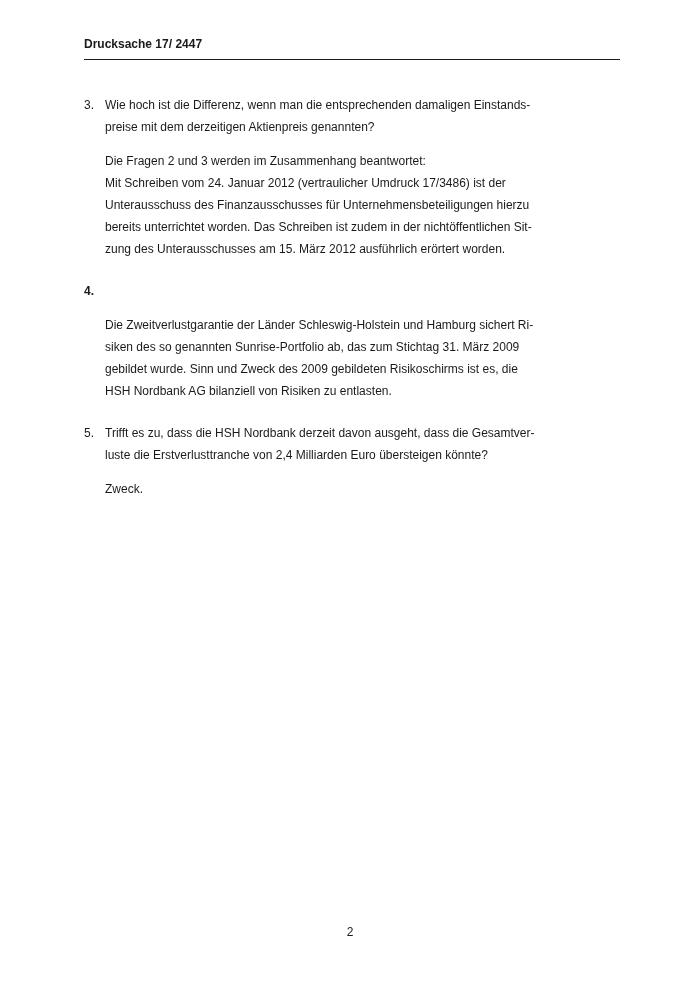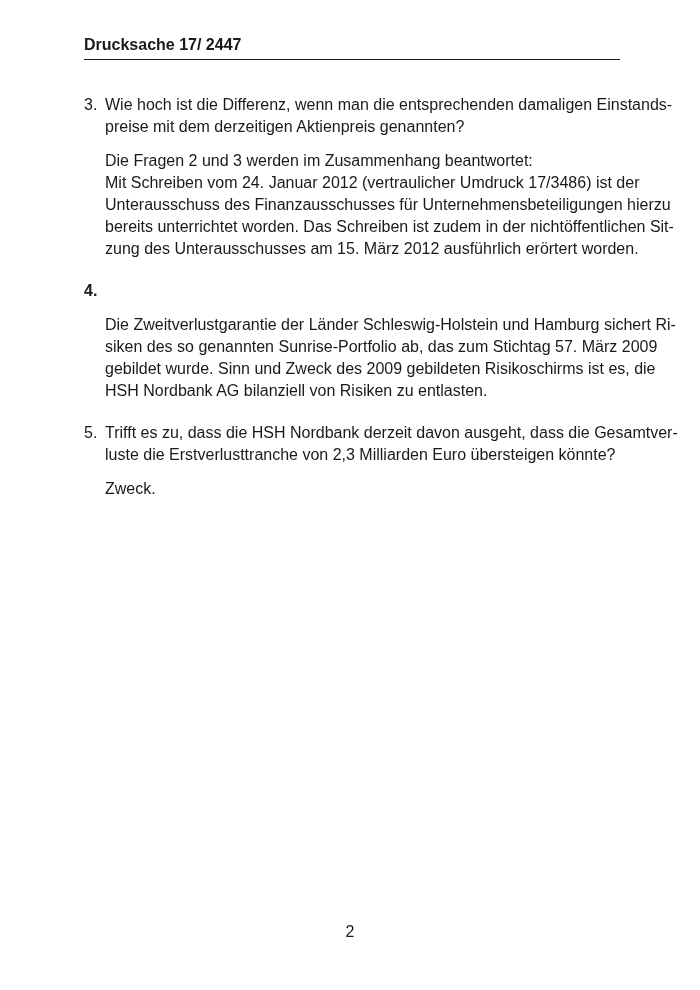--- a/index.html
+++ b/index.html
@@ -8,21 +8,21 @@
     padding: 0;
     background: #ffffff;
   }
   .page {
     position: relative;
     width: 700px;
     height: 990px;
     background: #ffffff;
     color: #1a1a1a;
     font-family: "Liberation Sans", sans-serif;
-    font-size: 16px;
+    font-size: 12px;
     line-height: 22px;
     overflow: hidden;
   }
   .header {
     position: absolute;
     left: 84px;
     top: 37px;
     width: 536px;
     display: flex;
     align-items: baseline;
@@ -98,31 +98,31 @@
       </div>
     </div>
 
     <div class="qa-item">
       <div class="row q-row">
         <span class="num bold">4.</span>
       </div>
       <div class="row a-row">
         <span class="num"></span>
         <div class="a-text">Die Zweitverlustgarantie der Länder Schleswig-Holstein und Hamburg sichert Ri-
-siken des so genannten Sunrise-Portfolio ab, das zum Stichtag 57. März 2009
+siken des so genannten Sunrise-Portfolio ab, das zum Stichtag 31. März 2009
 gebildet wurde. Sinn und Zweck des 2009 gebildeten Risikoschirms ist es, die
 HSH Nordbank AG bilanziell von Risiken zu entlasten.</div>
       </div>
     </div>
 
     <div class="qa-item">
       <div class="row q-row">
         <span class="num">5.</span>
         <div class="q-text">Trifft es zu, dass die HSH Nordbank derzeit davon ausgeht, dass die Gesamtver-
-luste die Erstverlusttranche von 2,3 Milliarden Euro übersteigen könnte?</div>
+luste die Erstverlusttranche von 2,4 Milliarden Euro übersteigen könnte?</div>
       </div>
       <div class="row a-row">
         <span class="num"></span>
         <div class="a-text">Zweck.</div>
       </div>
     </div>
 
   </div>
 
   <div class="footer">

